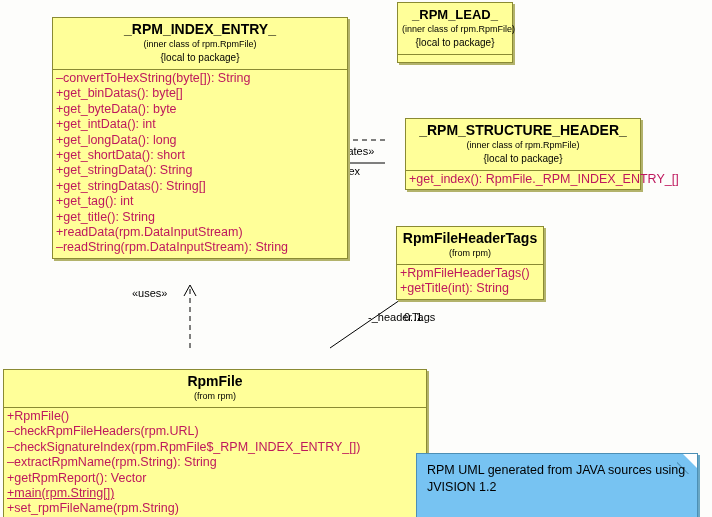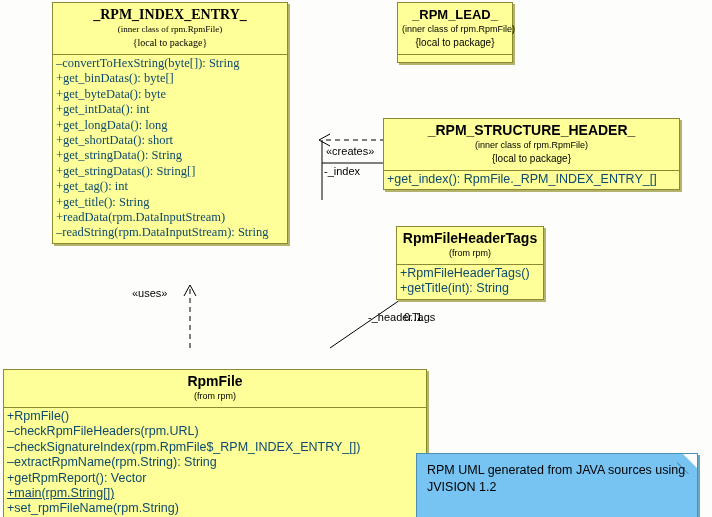--- a/index.html
+++ b/index.html
@@ -52,21 +52,21 @@
     color: #000000;
     line-height: 14px;
     white-space: nowrap;
   }
   .uml-members {
     padding: 1px 0 2px 0;
   }
   .uml-member {
     font-size: 12.5px;
     line-height: 15.4px;
-    color: #0c4a6e;
+    color: #be185d;
     white-space: nowrap;
     padding-left: 3px;
     overflow: visible;
   }
   .uml-member.static {
     text-decoration: underline;
   }
 
   
   .uml-note {
@@ -149,21 +149,21 @@
 
     <line x1="330" y1="348" x2="400" y2="300" stroke="#000000" stroke-width="1"></line>
   </svg>
 
   <div class="edge-label stereo-lbl" style="left:326px; top:145px;">«creates»</div>
   <div class="edge-label" style="left:324px; top:165px;">-_index</div>
   <div class="edge-label stereo-lbl" style="left:132px; top:287px;">«uses»</div>
   <div class="edge-label" style="left:320px; top:311px;margin-left:48px;">-_headerTags</div>
   <div class="edge-label" style="left:404px; top:311px;">0..1</div>
 
-  <div class="uml-class" id="box-rpm-index-entry" style="left:52px; top:2px; width:236px;font-family:Liberation Serif, serif;">
+  <div class="uml-class" id="box-rpm-index-entry" style="left:52px; top:17px; width:296px;">
     <div class="uml-header">
       <div class="uml-name">_RPM_INDEX_ENTRY_</div>
       <div class="uml-stereo">(inner class of rpm.RpmFile)</div>
       <div class="uml-scope">{local to package}</div>
     </div>
     <div class="uml-members">
       <div class="uml-member">–convertToHexString(byte[]): String</div>
       <div class="uml-member">+get_binDatas(): byte[]</div>
       <div class="uml-member">+get_byteData(): byte</div>
       <div class="uml-member">+get_intData(): int</div>
@@ -180,21 +180,21 @@
 
   <div class="uml-class" id="box-rpm-lead" style="left:397px; top:2px; width:116px;">
     <div class="uml-header" style="border-bottom:1px solid #8a8a33;">
       <div class="uml-name small">_RPM_LEAD_</div>
       <div class="uml-stereo">(inner class of rpm.RpmFile)</div>
       <div class="uml-scope">{local to package}</div>
     </div>
     <div class="uml-members" style="height:4px;"></div>
   </div>
 
-  <div class="uml-class" id="box-rpm-structure-header" style="left:383px; top:118px; width:297px;">
+  <div class="uml-class" id="box-rpm-structure-header" style="left:405px; top:118px; width:236px;">
     <div class="uml-header">
       <div class="uml-name">_RPM_STRUCTURE_HEADER_</div>
       <div class="uml-stereo">(inner class of rpm.RpmFile)</div>
       <div class="uml-scope">{local to package}</div>
     </div>
     <div class="uml-members">
       <div class="uml-member">+get_index(): RpmFile._RPM_INDEX_ENTRY_[]</div>
     </div>
   </div>
 

